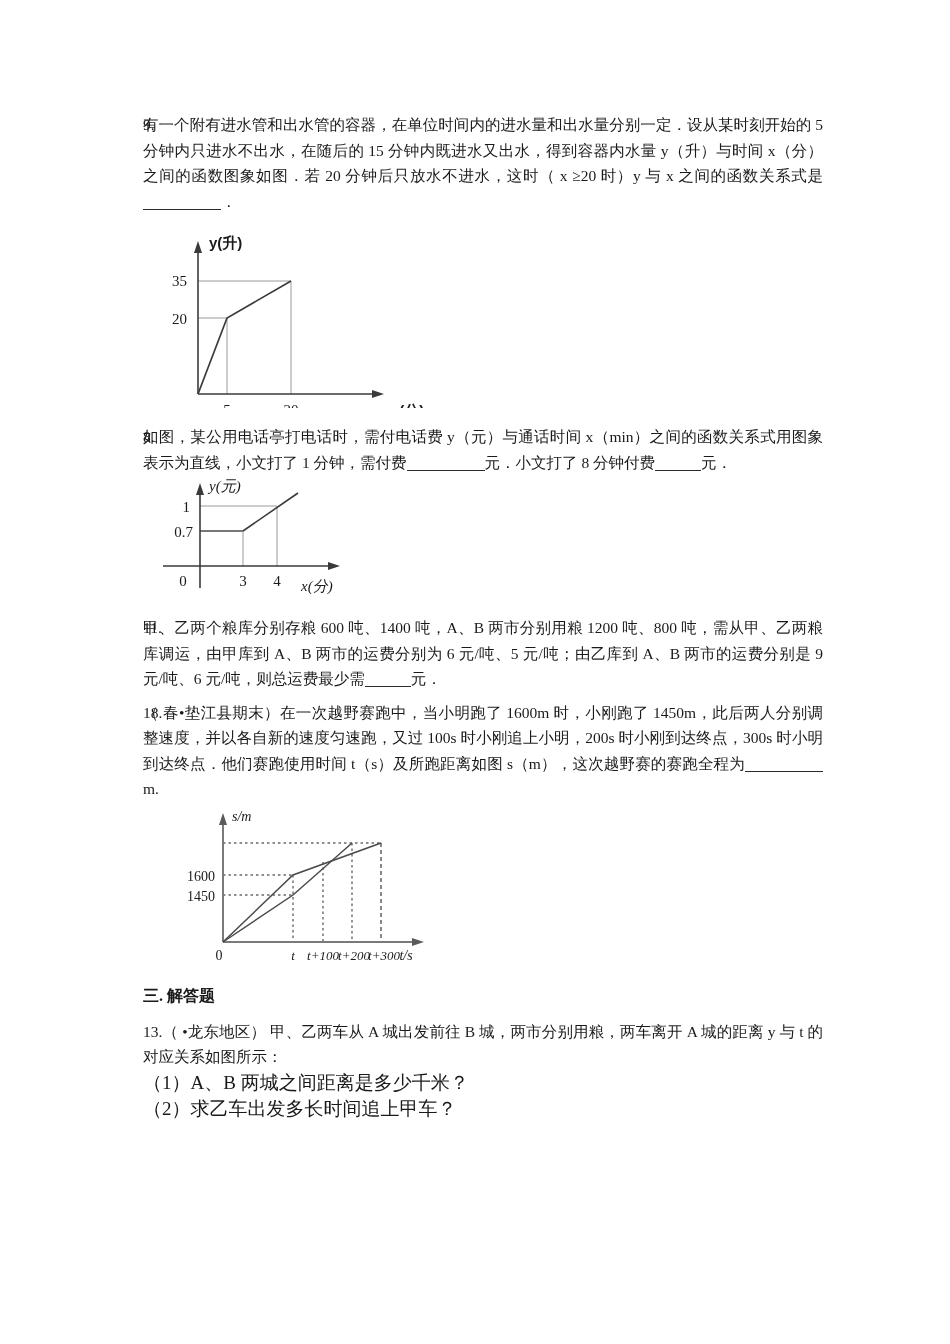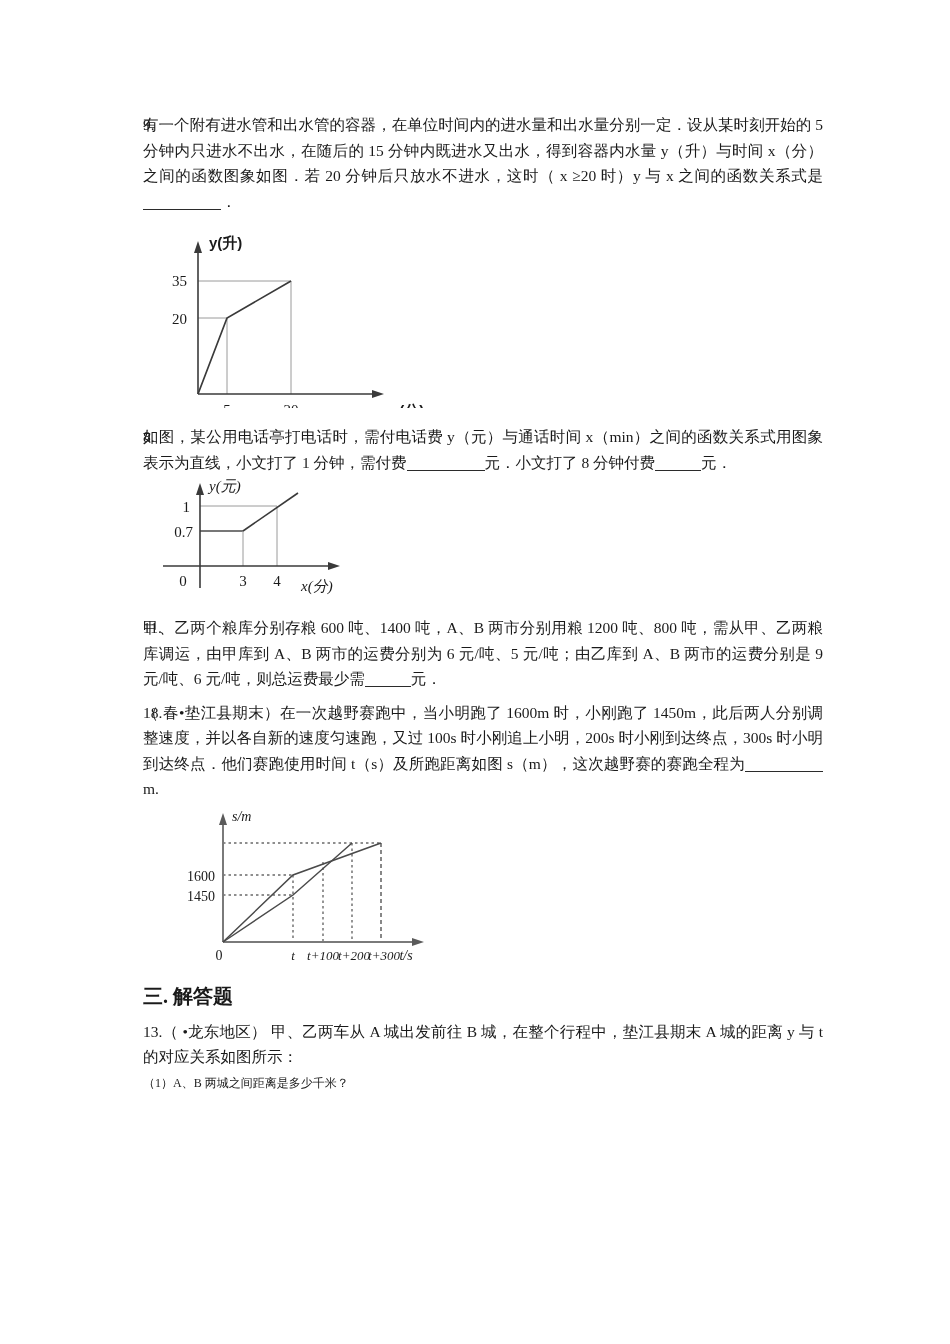--- a/index.html
+++ b/index.html
@@ -49,26 +49,26 @@
     text-justify: inter-ideograph;
   }
   .p-body.nohang {
     margin-left: 0;
   }
   .blank-l { display: inline-block; width: 78px; border-bottom: 1px solid #2b2b2b; vertical-align: -3px; }
   .blank-s { display: inline-block; width: 46px; border-bottom: 1px solid #2b2b2b; vertical-align: -3px; }
 
   .section-head {
     font-weight: bold;
-    font-size: 20px;
+    font-size: 16px;
     line-height: 26px;
     margin: 0;
   }
   .sub-line {
-    font-size: 12px;
+    font-size: 19px;
     line-height: 26px;
   }
 
   
   .figure { position: relative; }
   .fig-svg { display: block; }
 
   .spacer-8 { height: 14px; }
   .spacer-10 { height: 16px; }
   .spacer-11 { height: 12px; }
@@ -191,18 +191,19 @@
       </svg>
     </div>
 
     <div class="spacer-sec"></div>
 
     <div class="section-head">三. 解答题</div>
 
     <div style="height:10px"></div>
 
     <div class="problem">
-      <div class="p-body nohang"><span>13.</span><span>（ •龙东地区） 甲、乙两车从 A 城出发前往 B 城，在整个行程中，垫江县期末 A 城的距离 y 与 t 的对应关系如图所示：</span></div>
+      <div class="p-body nohang"><span>13.</span><span>（ •龙东地区） 甲、乙两车从 A 城出发前往 B 城，两市分别用粮，两车离开 A 城的距离 y 与 t 的对应关系如图所示：</span></div>
       <div class="sub-line">（1）A、B 两城之间距离是多少千米？</div>
+      <div class="sub-line">（2）求乙车出发多长时间追上甲车？</div>
     </div>
 
   </div>
 </div>
 
 </body></html>

